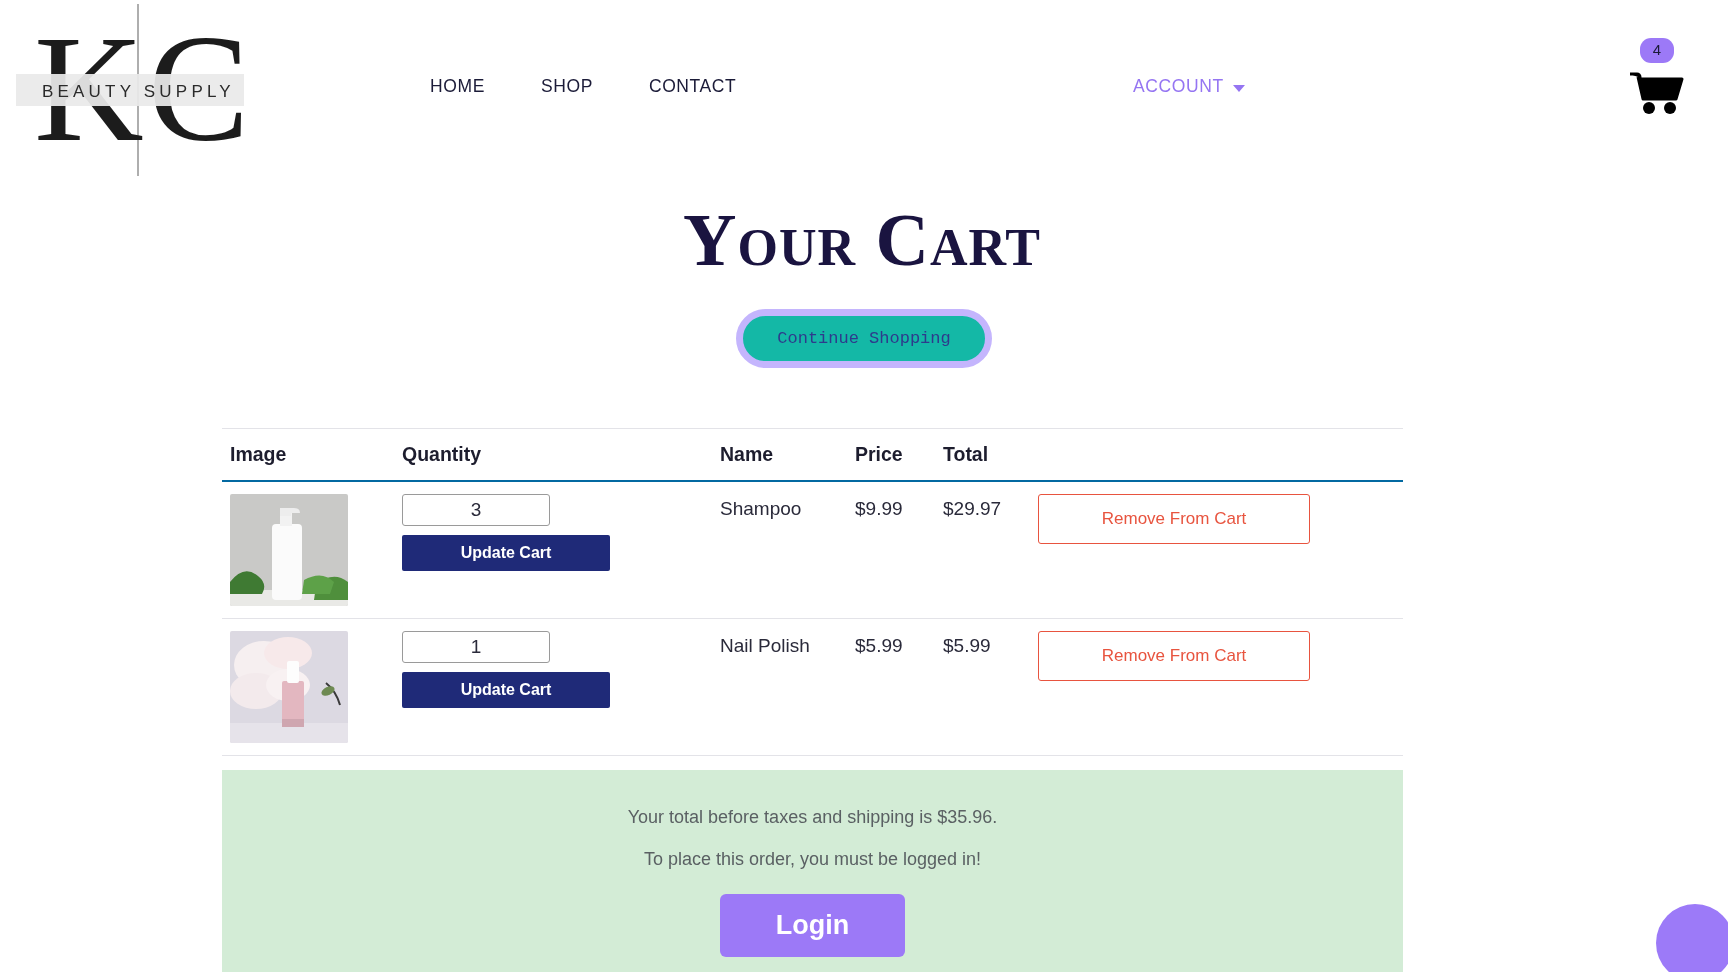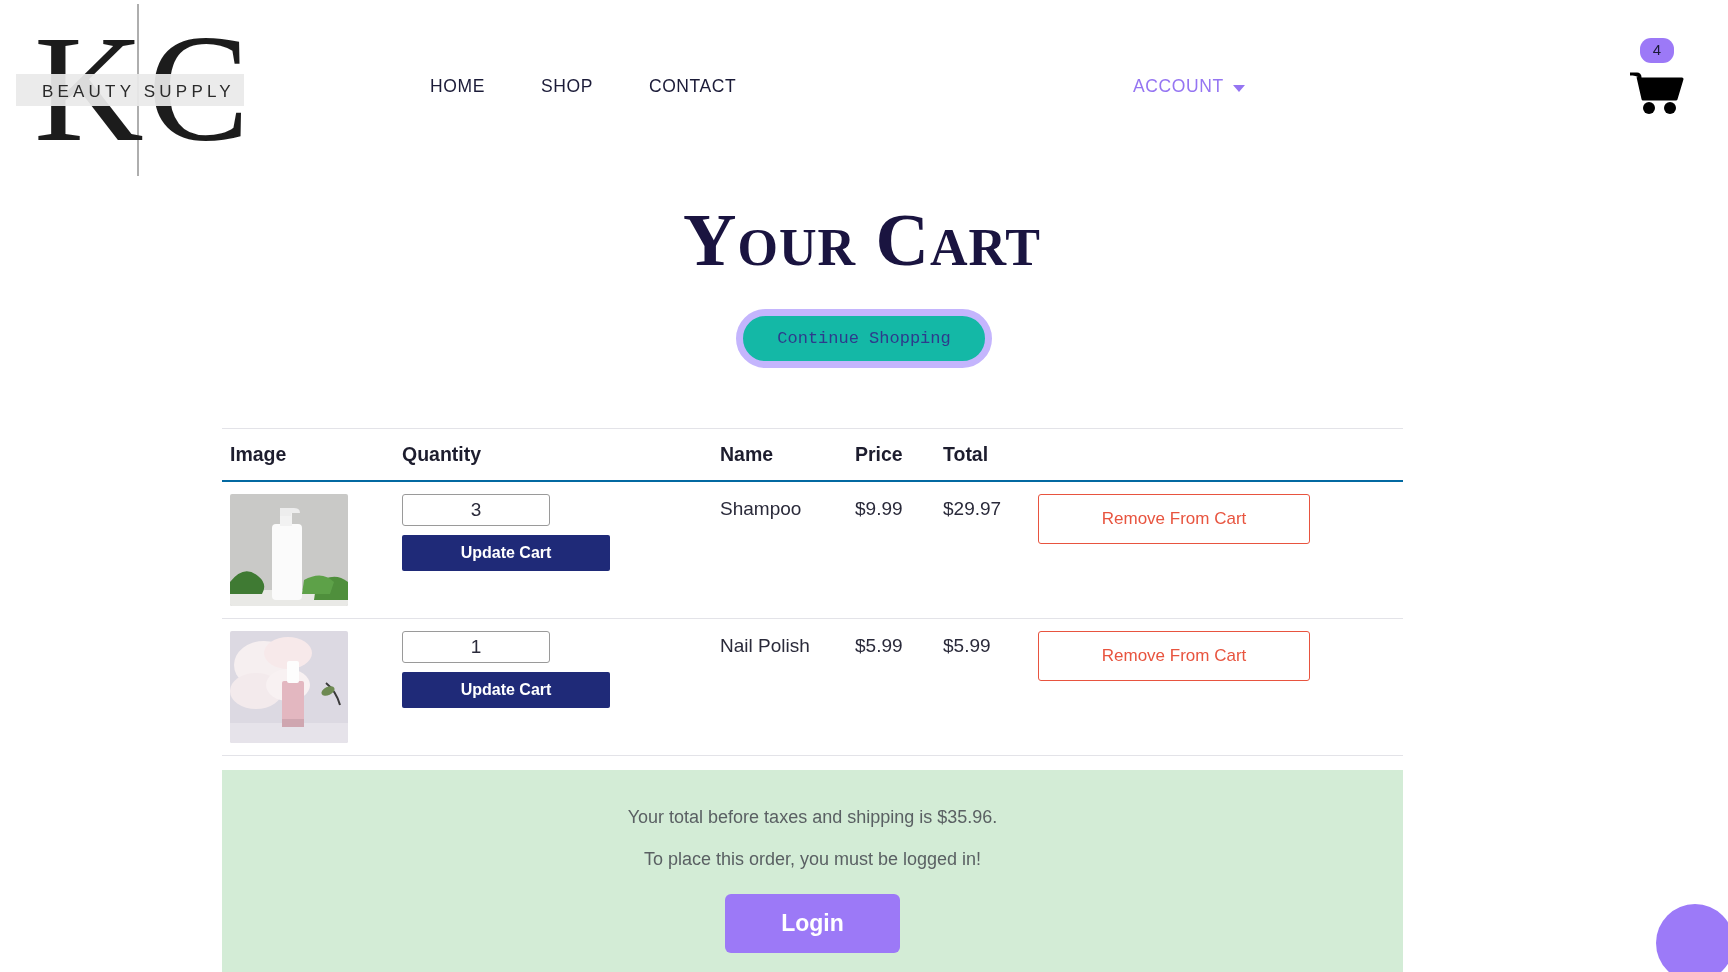--- a/index.html
+++ b/index.html
@@ -208,21 +208,21 @@
     margin: 8px 0 0 0;
     line-height: 1.9;
   }
   .login-btn {
     margin-top: 18px;
     background: #9c79f7;
     color: #ffffff;
     border: none;
     border-radius: 6px;
     padding: 16px 56px;
-    font-size: 23px;
+    font-size: 27px;
     font-weight: bold;
     cursor: pointer;
     font-family: "Liberation Sans", sans-serif;
     text-align: right;
   }
 
   
   .fab {
     position: absolute;
     right: -6px;

